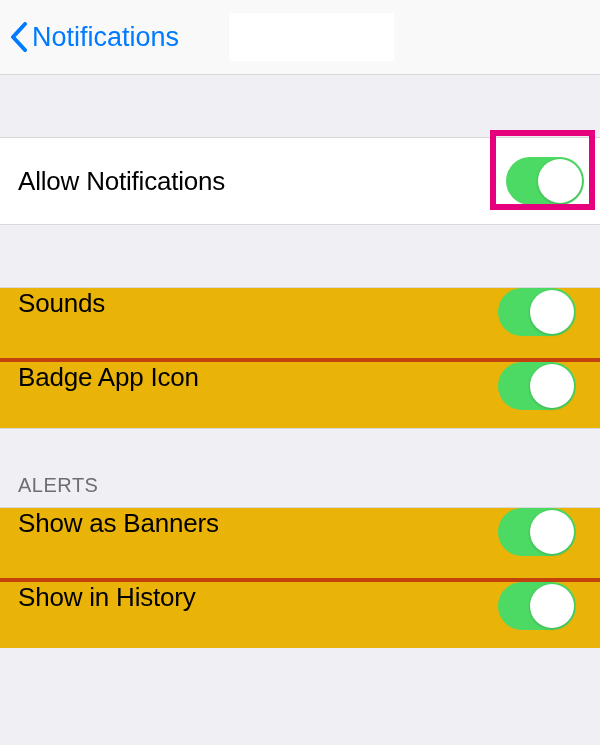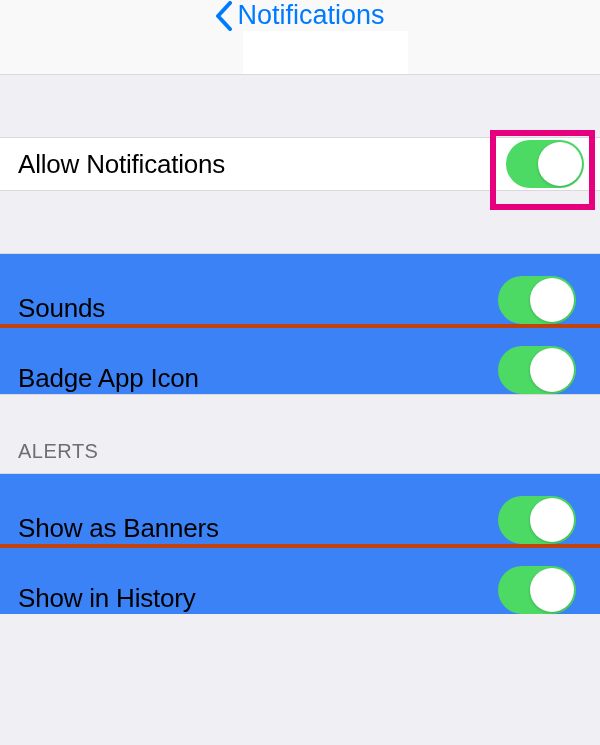--- a/index.html
+++ b/index.html
@@ -12,23 +12,22 @@
       height: 745px;
       background: #EFEFF4;
       font-family: -apple-system, "Helvetica Neue", Helvetica, Arial, sans-serif;
       overflow: hidden;
     }
     .nav-header {
       background: #F9F9F9;
       height: 75px;
       display: flex;
       align-items: center;
-      padding: 0 10px;
+      padding: 8px 10px;
       border-bottom: 1px solid #D9D9DC;
-      flex-direction: column;
     }
     .back-group {
       display: flex;
       align-items: center;
       color: #007AFF;
       font-size: 27px;
       font-weight: 400;
     }
     .back-chevron {
       display: inline-flex;
@@ -44,37 +43,37 @@
       background: #FFFFFF;
       margin-left: 50px;
     }
     .spacer-top {
       height: 62px;
     }
     .section-row {
       background: #FFFFFF;
       border-top: 1px solid #D9D9DC;
       border-bottom: 1px solid #D9D9DC;
-      height: 54px;
+      height: 88px;
       display: flex;
       align-items: center;
       justify-content: space-between;
       padding: 0 16px 0 18px;
     }
     .group {
       border-top: 1px solid #D9D9DC;
       border-bottom: 1px solid #D9D9DC;
     }
     .group .row {
-      background: #3b82f6;
+      background: #eab308;
       height: 70px;
       display: flex;
-      align-items: flex-end;
+      align-items: flex-start;
       justify-content: space-between;
-      padding: 12px 24px 0 18px;
+      padding: 0 24px 0 18px;
     }
     .group .row + .row {
       border-top: 4px solid #c2410c;
     }
     .row-label {
       font-size: 26px;
       color: #000000;
       font-weight: 400;
       letter-spacing: -0.2px;
     }

